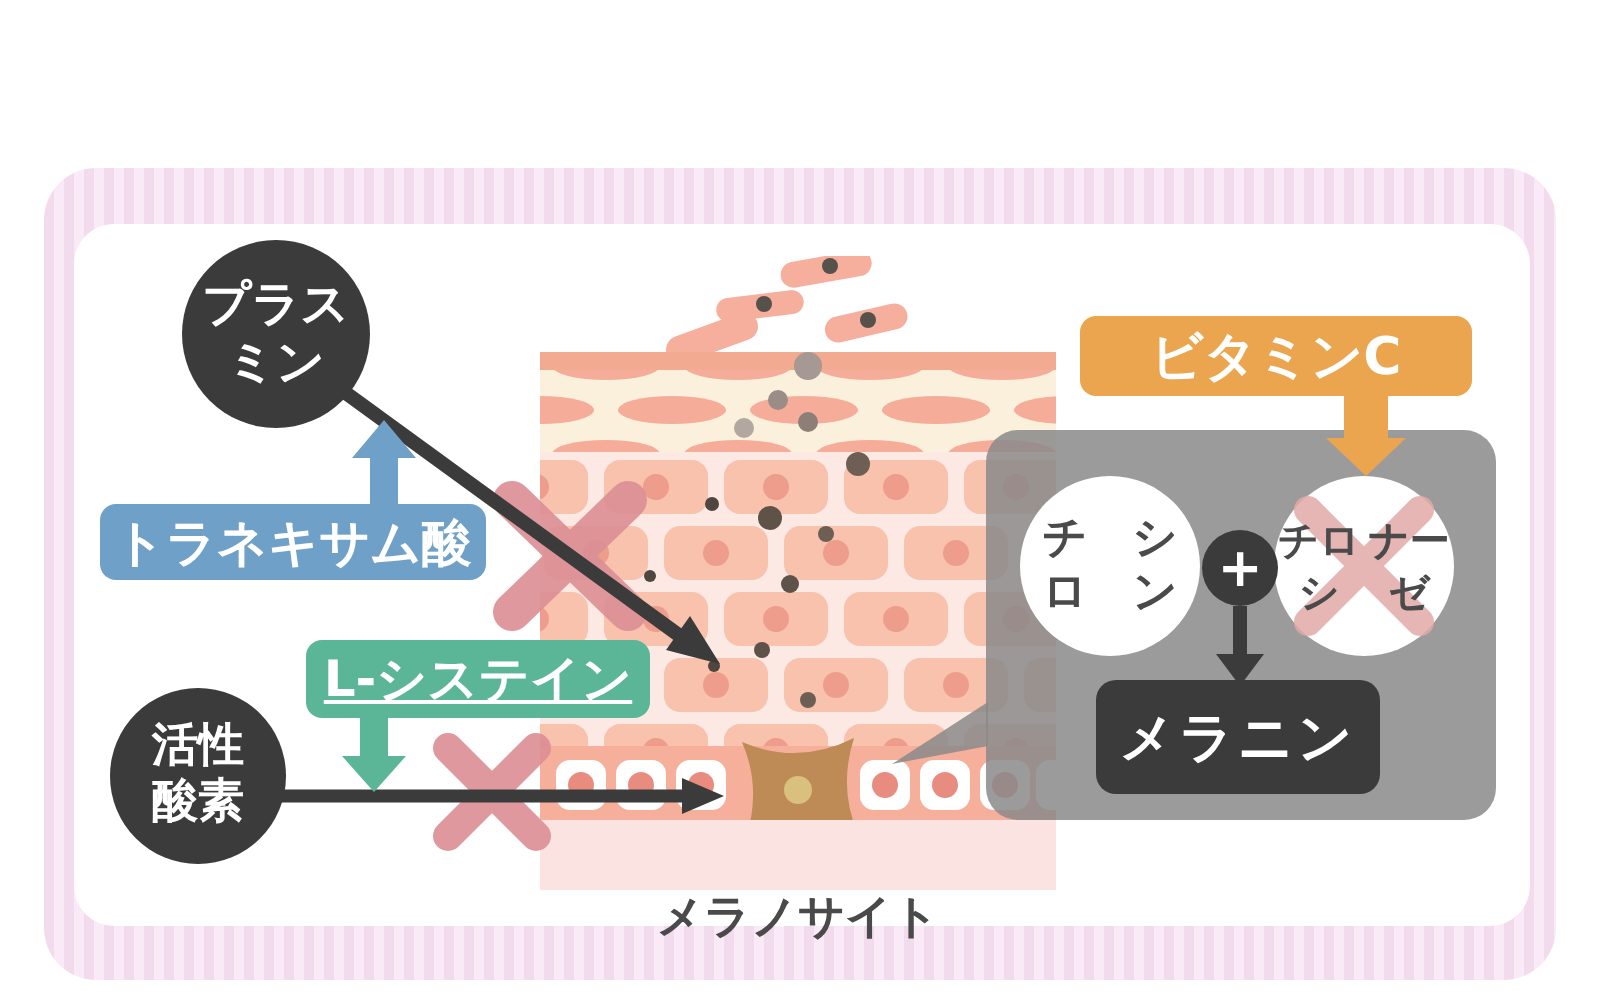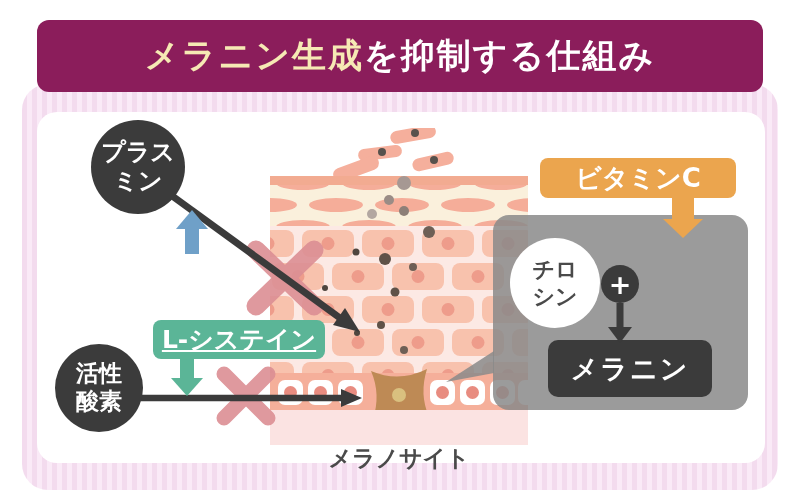--- a/index.html
+++ b/index.html
@@ -34,46 +34,42 @@
   .pill.blue{left:50px;top:252px;width:193px;height:38px;background:#6FA0C8;font-size:25px;}
   .pill.green{left:153px;top:320px;width:172px;height:39px;background:#5BB597;font-size:25px;text-decoration:underline;}
   .pill.orange{left:540px;top:158px;width:196px;height:40px;background:#EBA54E;font-size:26px;z-index:6;}
   .orange-arrow{position:absolute;left:655px;top:197px;z-index:6;pointer-events:none;}
 
   .graybox{position:absolute;left:493px;top:215px;width:255px;height:195px;
     background:rgba(138,138,138,0.85);border-radius:16px;z-index:5;}
   .callout{position:absolute;left:444px;top:345px;z-index:5;pointer-events:none;}
 
   .wcircle{position:absolute;background:#fff;border-radius:50%;width:90px;height:90px;
-    display:flex;flex-direction:column;align-items:center;justify-content:center;color:#4A4A4A;
+    display:flex;flex-direction:row;align-items:center;justify-content:center;color:#4A4A4A;
     font-weight:bold;text-align:center;}
   .tyrosine{left:17px;top:23px;font-size:22px;line-height:1.25;}
   .tyrosinase{left:144px;top:23px;font-size:20px;line-height:1.3;}
   .tyrosinase .xmark{position:absolute;left:0;top:0;}
   .tyrosinase span{position:relative;}
   .pluscircle{position:absolute;left:108px;top:50px;width:38px;height:38px;border-radius:50%;
     background:#3B3B3B;color:#fff;font-size:27px;font-weight:bold;display:flex;align-items:center;
     justify-content:center;z-index:2;}
   .boxarrow{position:absolute;left:109px;top:88px;z-index:1;}
-  .melaninbox{position:absolute;left:55px;top:125px;width:164px;height:57px;background:#3B3B3B;
+  .melaninbox{position:absolute;left:55px;top:125px;width:142px;height:57px;background:#3B3B3B;
     border-radius:10px;color:#fff;font-size:27px;font-weight:bold;display:flex;align-items:center;
     justify-content:center;letter-spacing:2px;}
 </style>
 </head>
 <body>
 
 <div class="stage">
 
   <div class="striped-panel"></div>
   <div class="white-panel"></div>
 
-  <div class="title-bar">
-    <span class="t-hl">メラニン生成</span>
-      <span class="t-rest">を抑制する仕組み</span>
-  </div>
 
   <svg class="skin" width="258" height="317" viewBox="0 0 258 317">
     <defs>
       <pattern id="cellrow" width="66" height="44" patternUnits="userSpaceOnUse">
         <ellipse cx="33" cy="11" rx="27" ry="7" fill="#F5AD99"></ellipse>
         <ellipse cx="0" cy="33" rx="27" ry="7" fill="#F5AD99"></ellipse>
         <ellipse cx="66" cy="33" rx="27" ry="7" fill="#F5AD99"></ellipse>
       </pattern>
       <pattern id="brickrow" width="60" height="66" patternUnits="userSpaceOnUse">
         <rect x="2" y="3" width="52" height="27" rx="8" fill="#F8C2AD"></rect>
@@ -187,31 +183,42 @@
 
   <div class="circle oxygen">
     <span>活性</span>
     <span>酸素</span>
   </div>
   <div class="circle plasmin">
     <span>プラス</span>
     <span>ミン</span>
   </div>
 
+  <div class="pill blue">トラネキサム酸</div>
   <div class="pill green">L-システイン</div>
 
   <svg class="callout" width="52" height="40" viewBox="0 0 52 40">
     <polygon points="2,37 50,6 50,28" fill="rgba(138,138,138,0.85)"></polygon>
   </svg>
   <div class="graybox">
     <div class="wcircle tyrosine">
       <span>チロ</span>
       <span>シン</span>
     </div>
     <div class="pluscircle">+</div>
+    <div class="wcircle tyrosinase">
+      <svg class="xmark" width="90" height="90" viewBox="0 0 90 90">
+        <g stroke="#E2AAA8" stroke-width="14" stroke-linecap="round" opacity="0.85">
+          <line x1="17" y1="17" x2="73" y2="73"></line>
+            <line x1="73" y1="17" x2="17" y2="73"></line>
+        </g>
+      </svg>
+      <span>チロシ</span>
+      <span>ナーゼ</span>
+    </div>
     <svg class="boxarrow" width="36" height="40" viewBox="0 0 36 40">
       <rect x="14.5" y="0" width="7" height="26" fill="#3B3B3B"></rect>
       <polygon points="18,40 6,24 30,24" fill="#3B3B3B"></polygon>
     </svg>
     <div class="melaninbox">メラニン</div>
   </div>
 
   <div class="pill orange">ビタミンC</div>
   <svg class="orange-arrow" width="60" height="42" viewBox="0 0 60 42">
     <rect x="17" y="0" width="22" height="23" fill="#EBA54E"></rect>

